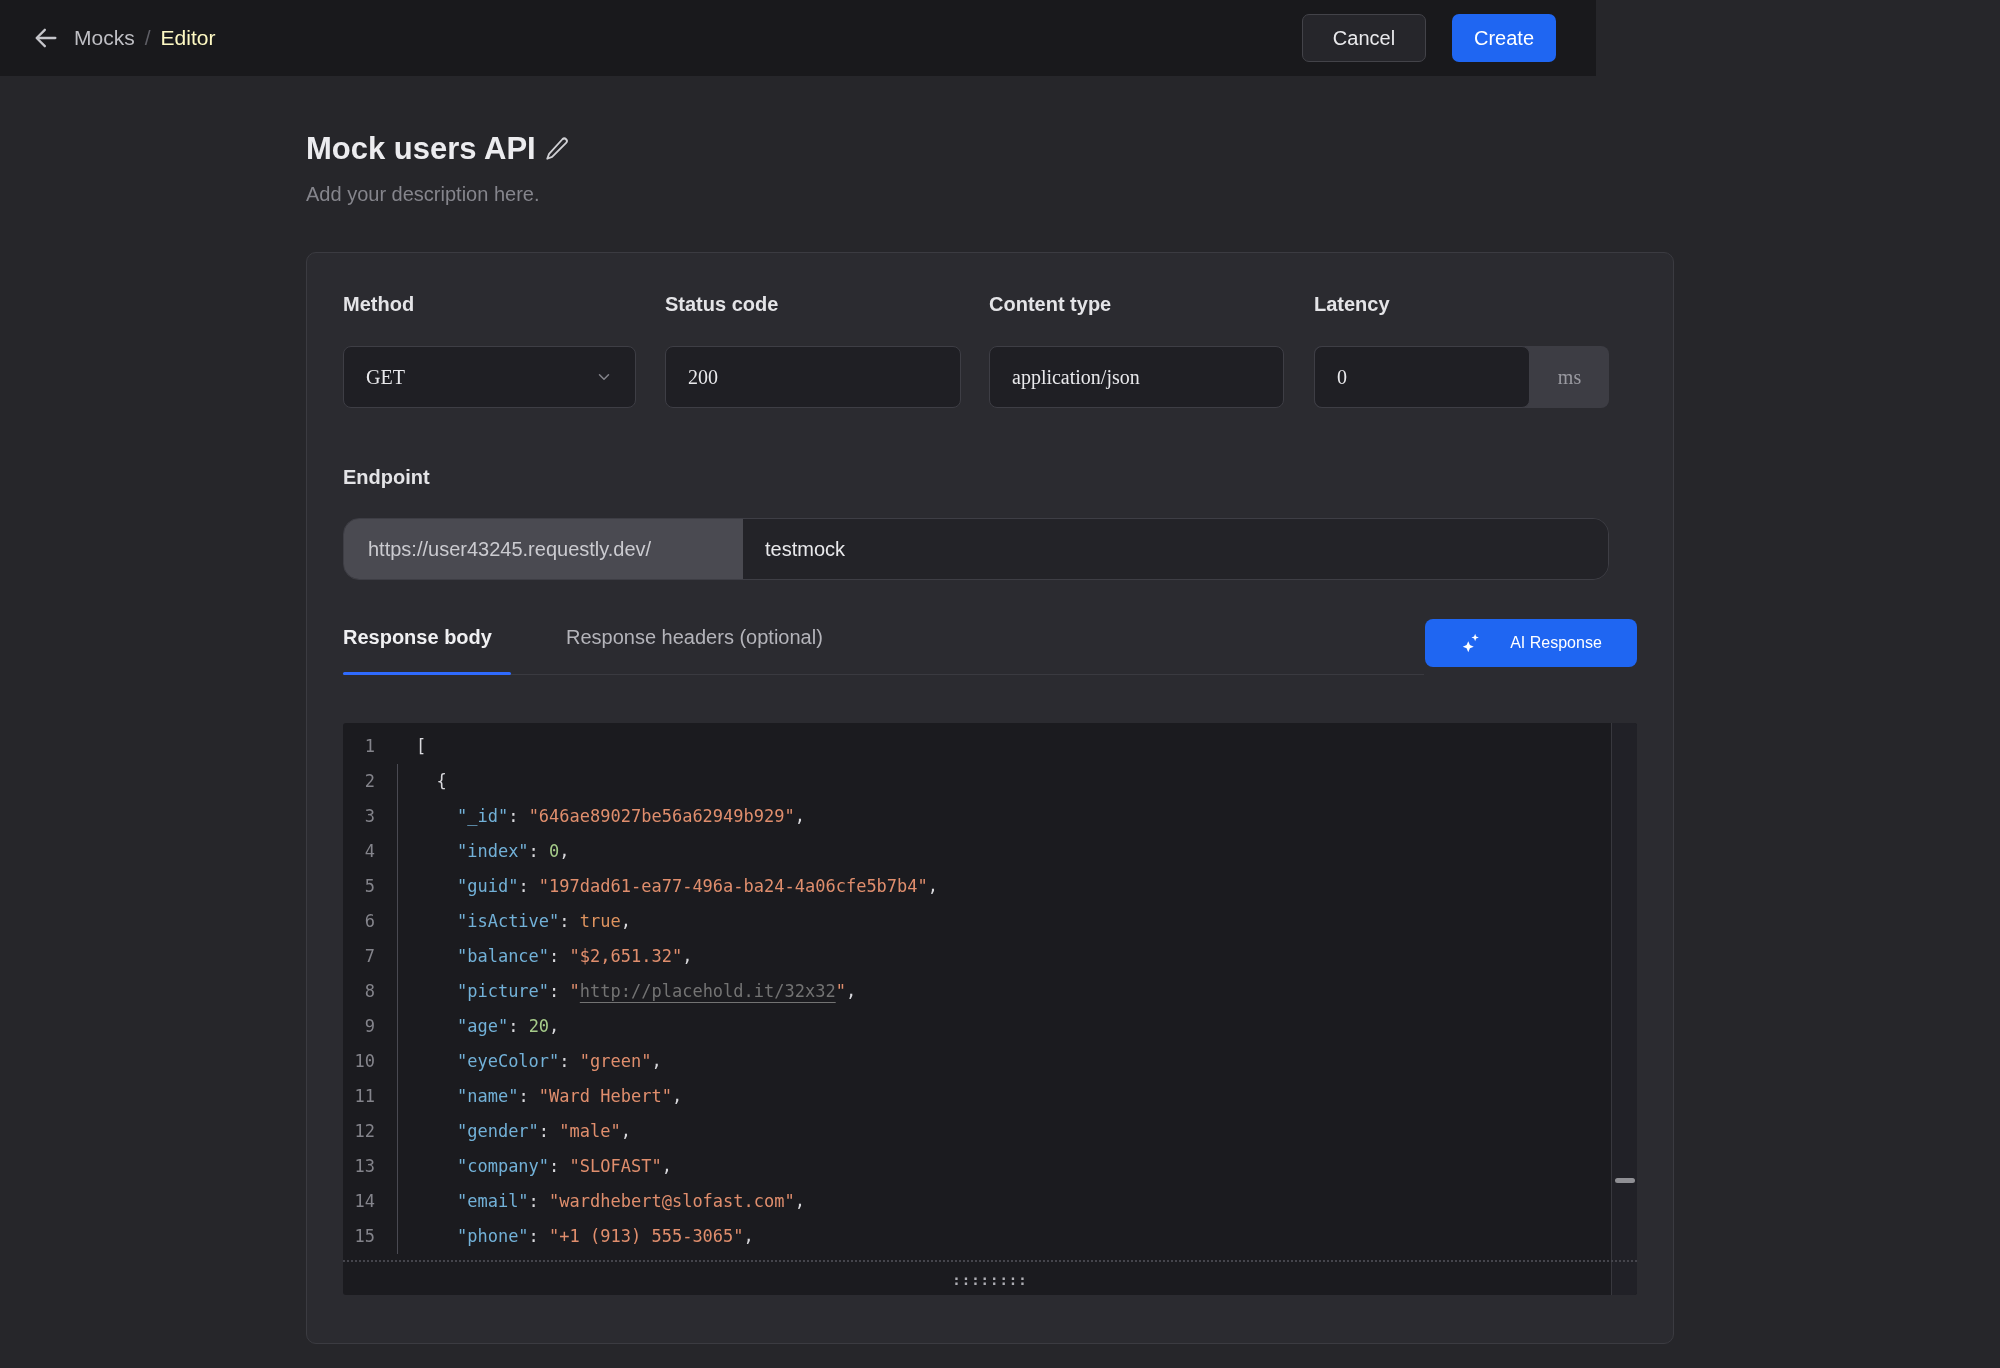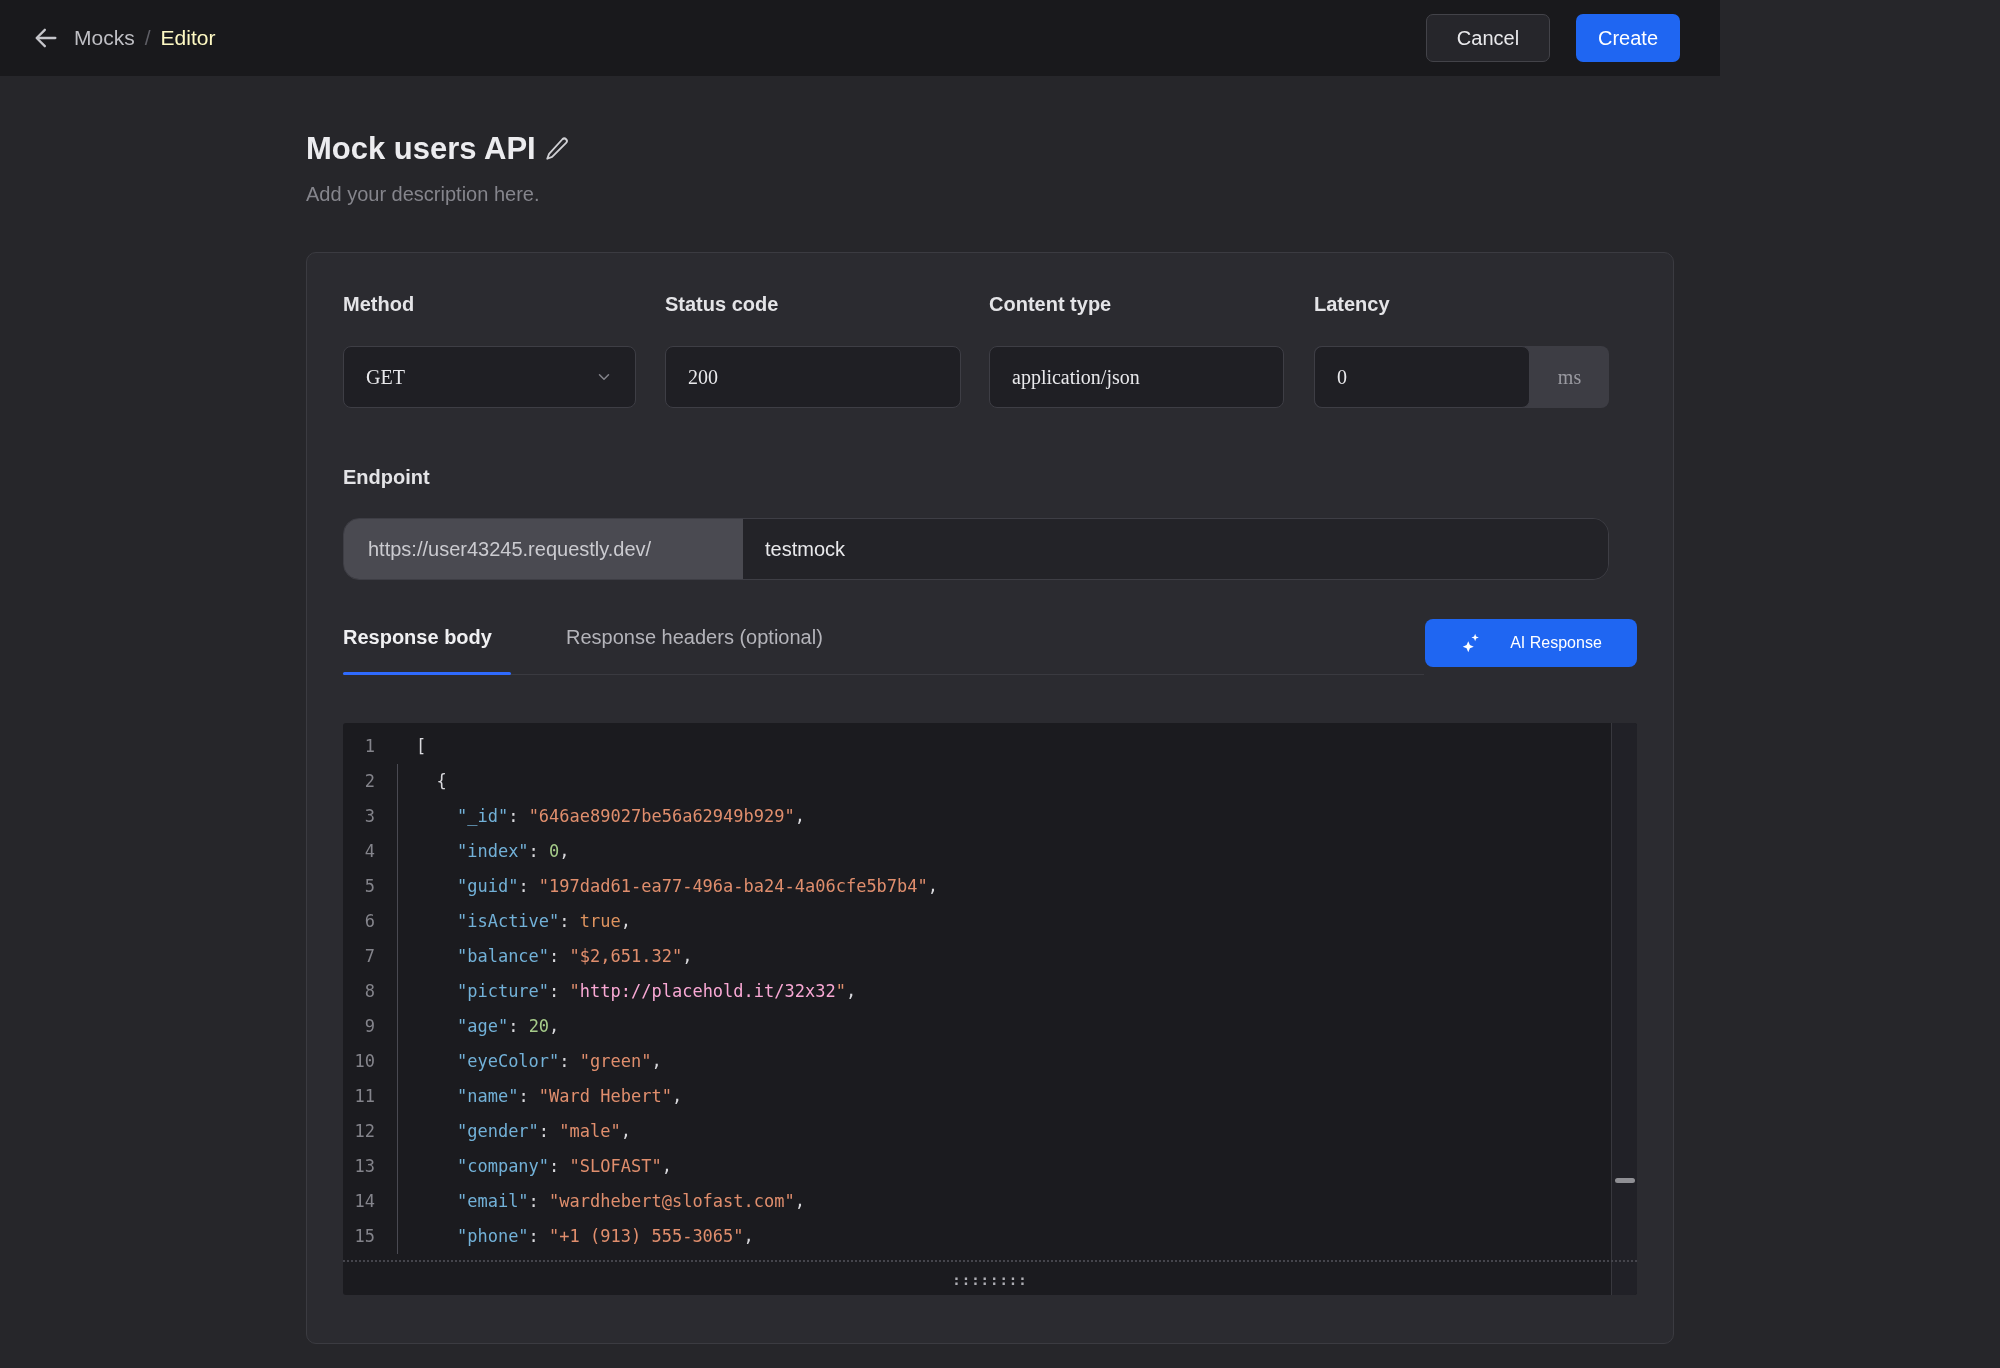--- a/index.html
+++ b/index.html
@@ -1,20 +1,20 @@
 <!DOCTYPE html>
 <html><head>
 <meta charset="utf-8">
 <style>
   html,body{margin:0;padding:0;background:#232327;}
   .screen{position:relative;width:2000px;height:1368px;overflow:hidden;
     background:#26262a;font-family:"Liberation Sans",sans-serif;color:#e9e9ec;}
 
   
-  .header{position:absolute;left:0;top:0;width:1720px;height:76px;background:#19191c;
+  .header{position:absolute;left:0;top:0;width:1596px;height:76px;background:#19191c;
     display:flex;align-items:center;}
   .back-btn{margin-left:26px;width:40px;height:40px;display:flex;align-items:center;
     justify-content:center;cursor:pointer;background:none;border:none;padding:0;}
   .breadcrumb{margin-left:8px;font-size:21px;display:flex;gap:10px;align-items:center;}
   .bc-root{color:#bfbfc4;}
   .bc-sep{color:#5f5f66;}
   .bc-current{color:#fef9c3;}
   .header-actions{margin-left:auto;margin-right:40px;display:flex;gap:26px;}
   .btn{height:48px;border-radius:7px;font-size:20px;font-family:inherit;cursor:pointer;
     display:flex;align-items:center;justify-content:center;border:none;}
@@ -73,21 +73,21 @@
     background:#1b1b1f;border-radius:3px;font-family:"DejaVu Sans Mono",monospace;
     font-size:17px;overflow:hidden;}
   .code-lines{position:absolute;left:0;top:6px;width:100%;}
   .code-line{display:flex;height:35px;line-height:35px;white-space:pre;}
   .ln{width:46px;box-sizing:border-box;padding-right:14px;text-align:right;
     color:#84848b;flex:none;user-select:none;}
   .lt{padding-left:27px;}
   .indent-guide{position:absolute;left:54px;top:41px;width:1px;height:490px;background:#4a4a52;}
   .tk-p{color:#d8d8dc;} .tk-k{color:#72b1d8;} .tk-s{color:#e08e6d;}
   .tk-n{color:#a6cc8a;} .tk-b{color:#de935f;}
-  .tk-l{color:#f9a8d4;text-underline-offset:5px;}
+  .tk-l{color:#737373;text-decoration:underline;text-underline-offset:5px;}
   .scroll-col{position:absolute;right:0;top:0;bottom:0;width:25px;background:#212127;
     border-left:1px solid #38383e;}
   .scroll-thumb{position:absolute;right:2px;top:455px;width:20px;height:5px;
     background:#8f8f94;border-radius:3px;}
   .resize-line{position:absolute;left:0;top:537px;width:100%;border-top:2px dotted #45454c;}
   .resize-grip{position:absolute;left:0;top:542px;width:100%;height:30px;
     display:flex;align-items:center;justify-content:center;color:#aeaeb4;
     font-family:"DejaVu Sans Mono",monospace;font-size:14px;font-weight:bold;
     letter-spacing:1px;cursor:row-resize;}
   .icon{display:inline-flex;}

